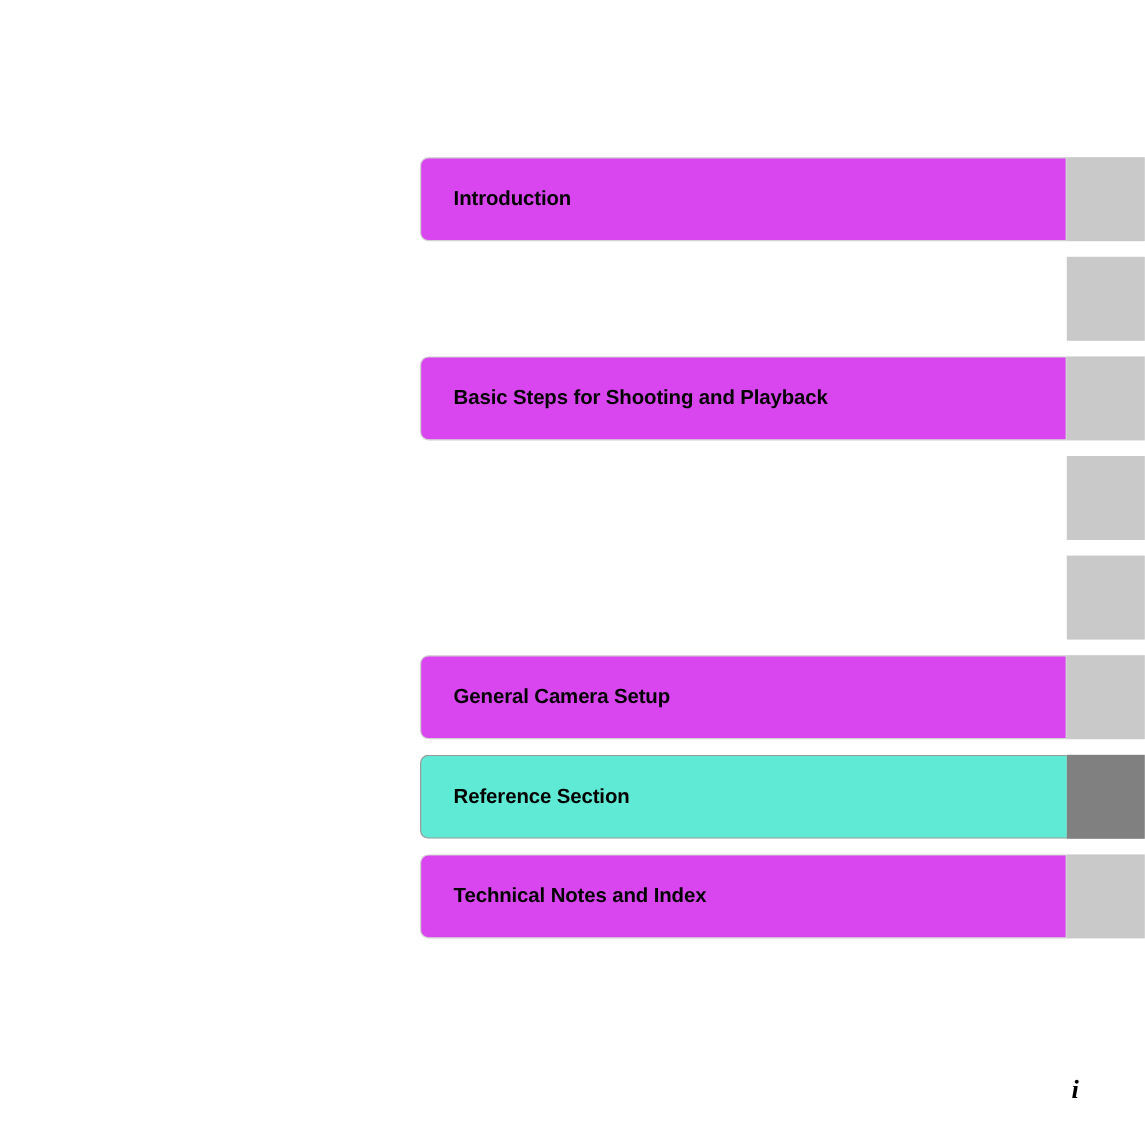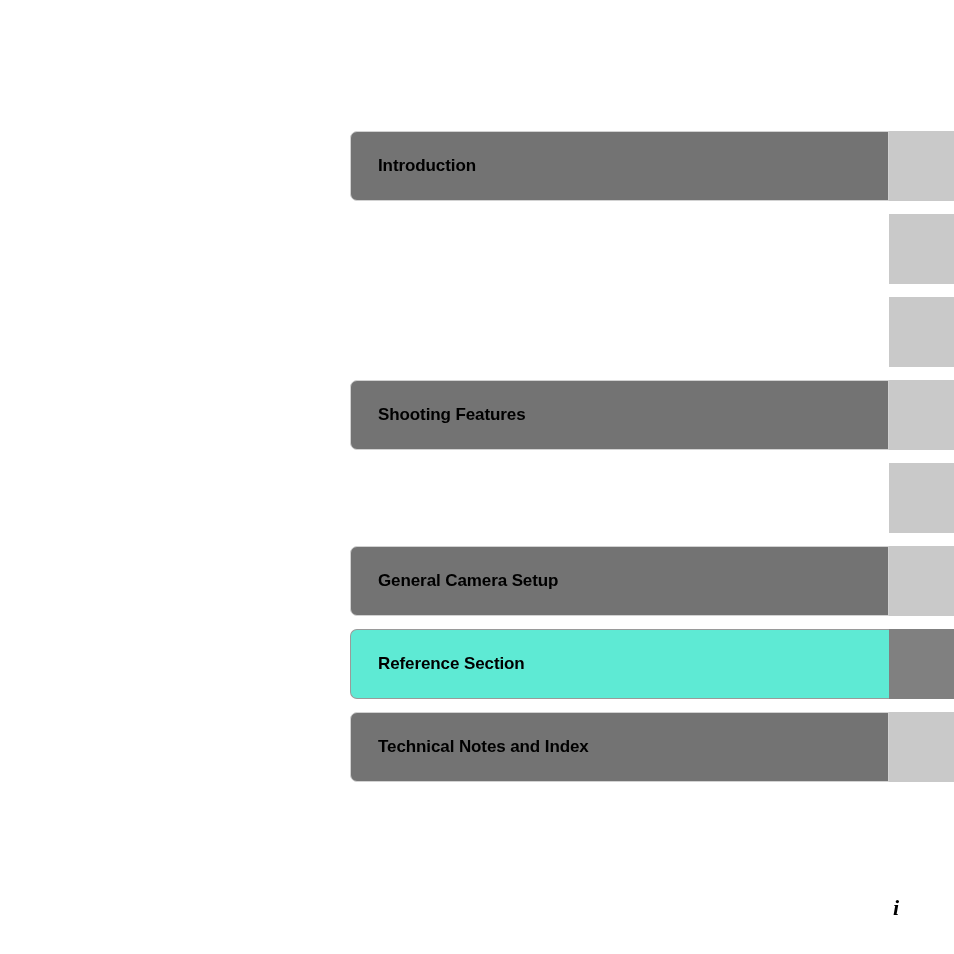--- a/index.html
+++ b/index.html
@@ -40,21 +40,21 @@
   }
 
   
   .chapter-card {
     position: absolute;
     left: 0;
     top: 0;
     width: 539px;          
     height: 70px;
     box-sizing: border-box;
-    background: #737373;
+    background: #d946ef;
     border: 1px solid #d2d2d2;
     border-radius: 7px 0 0 7px;
     display: flex;
     align-items: center;
   }
 
   .chapter-label {
     padding-left: 27px;
     font-size: 17px;
     font-weight: bold;
@@ -112,27 +112,27 @@
         <span class="chapter-label">Introduction</span>
       </div>
       <div class="chapter-tab"></div>
     </div>
 
     <div class="chapter-row">
       <div class="chapter-tab"></div>
     </div>
 
     <div class="chapter-row">
+      <div class="chapter-card">
+        <span class="chapter-label">Basic Steps for Shooting and Playback</span>
+      </div>
       <div class="chapter-tab"></div>
     </div>
 
     <div class="chapter-row">
-      <div class="chapter-card">
-        <span class="chapter-label">Shooting Features</span>
-      </div>
       <div class="chapter-tab"></div>
     </div>
 
 
     <div class="chapter-row">
       <div class="chapter-tab"></div>
     </div>
 
     <div class="chapter-row">
       <div class="chapter-card">

